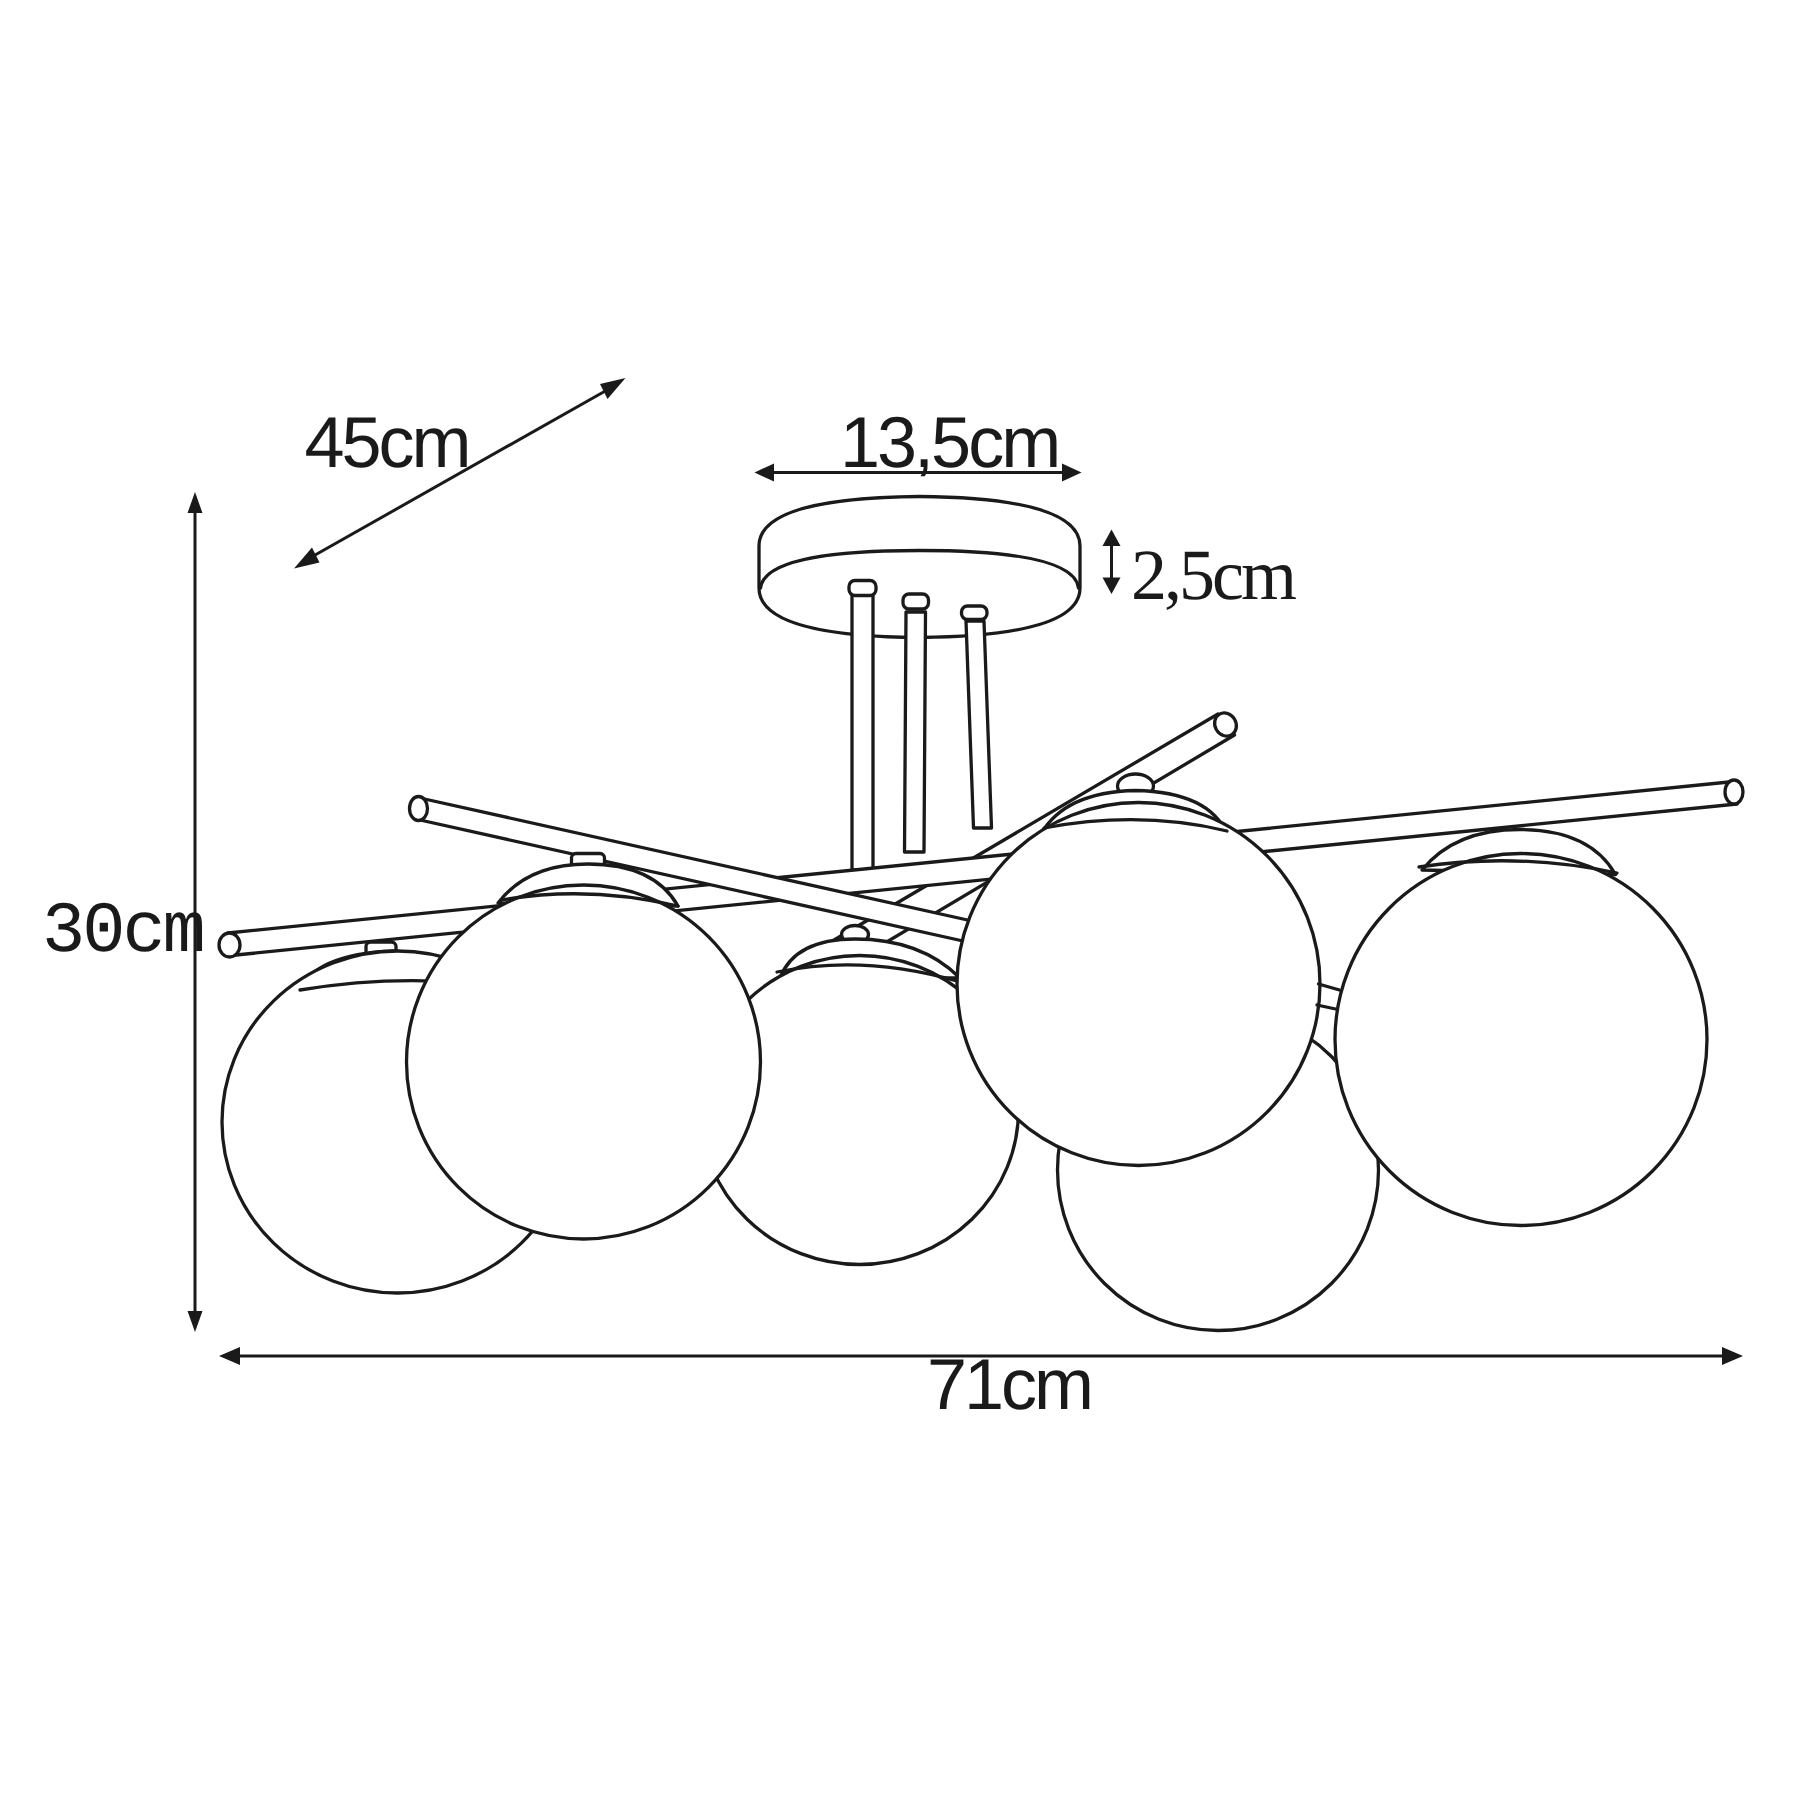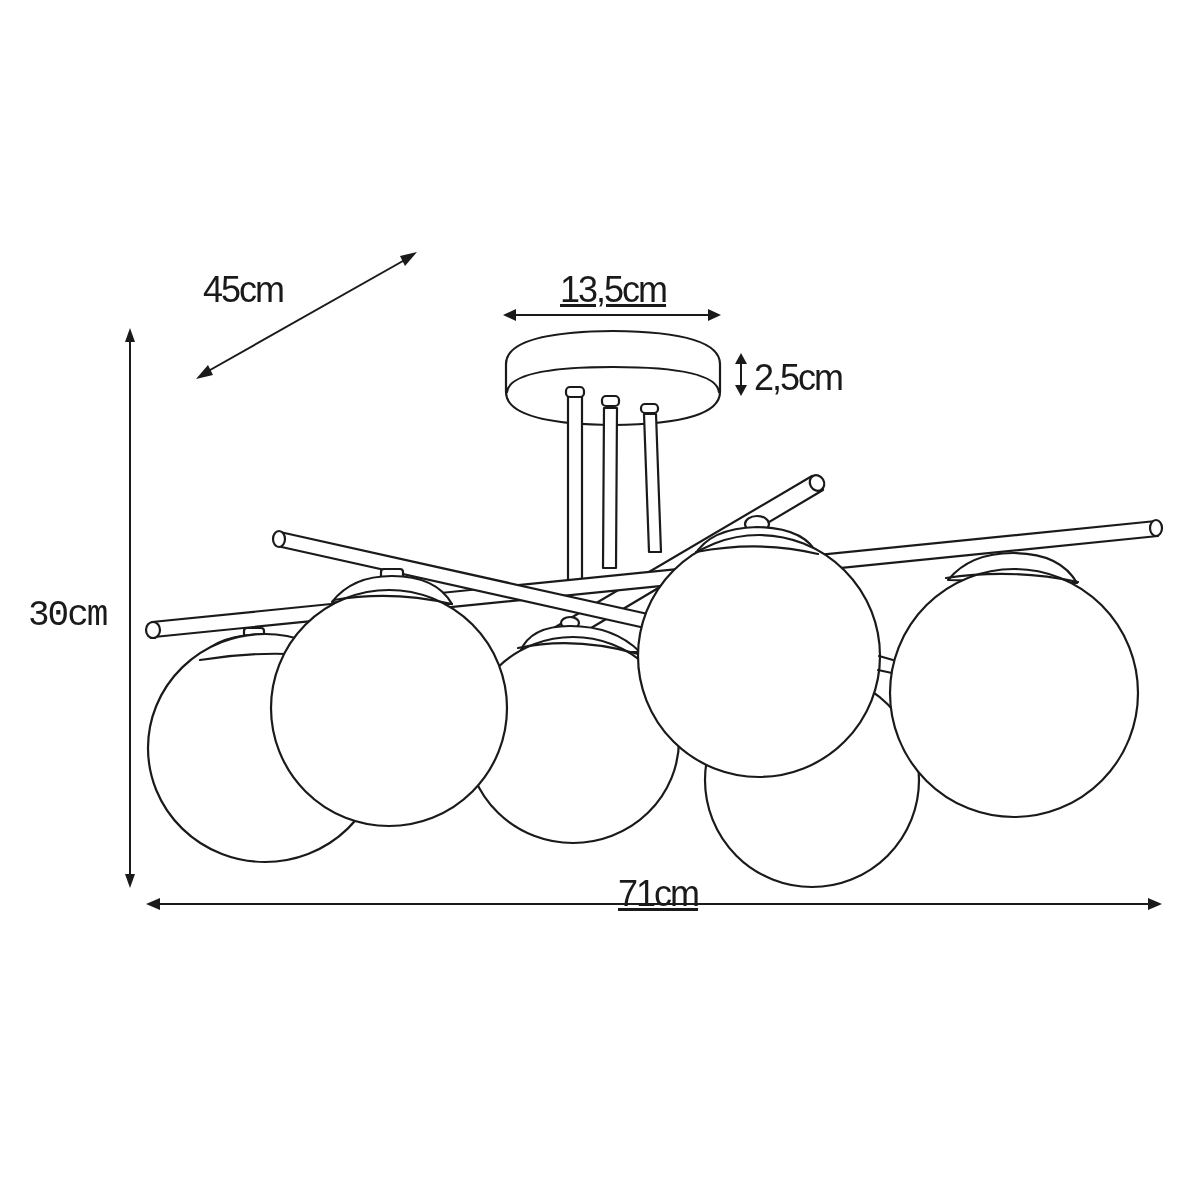--- a/index.html
+++ b/index.html
@@ -2,21 +2,21 @@
 <html><head>
 <meta charset="utf-8">
 <style>
   html, body { margin: 0; padding: 0; background: #ffffff; }
   body { width: 1200px; height: 1200px; overflow: hidden; position: relative; font-family: "Liberation Sans", sans-serif; }
   #stage { position: absolute; left: 0; top: 0; width: 1200px; height: 1200px; }
   svg .ln { fill: none; stroke: #1a1a1a; stroke-width: 2.2; stroke-linecap: round; stroke-linejoin: round; }
   svg .fill { fill: #ffffff; stroke: #1a1a1a; stroke-width: 2.2; stroke-linejoin: round; }
   svg .dim { fill: none; stroke: #1a1a1a; stroke-width: 2; }
   svg .arrow { fill: #1a1a1a; stroke: none; }
-  .label { position: absolute; color: #1a1a1a; font-size: 36px; letter-spacing: -2px; white-space: nowrap; line-height: 1; }
+  .label { position: absolute; color: #1a1a1a; font-size: 48px; letter-spacing: -2px; white-space: nowrap; line-height: 1; }
 </style>
 </head>
 <body>
 
 <div id="stage">
   <svg width="1200" height="1200" viewBox="0 0 1200 1200" xmlns="http://www.w3.org/2000/svg">
 
     <g>
       <line class="dim" x1="203" y1="374" x2="410" y2="257"></line>
       <polygon class="arrow" points="196,379 208,365 213,375"></polygon>
@@ -112,17 +112,17 @@
 
     <g>
       <path class="fill" d="M948,580 Q970,553 1013,553 Q1060,553 1077,583 Z"></path>
       <ellipse class="fill" cx="1014" cy="693" rx="124" ry="124"></ellipse>
       <path class="ln" d="M946,578 Q1012,568 1078,582"></path>
     </g>
   </svg>
 
   
   <div class="label" style="left:203px; top:272px;">45cm</div>
-  <div class="label" style="left:560px; top:272px;text-decoration:underline;">13,5cm</div>
-  <div class="label" style="left:754px; top:360px;">2,5cm</div>
+  <div class="label" style="left:560px; top:272px;">13,5cm</div>
+  <div class="label" style="left:754px; top:360px;font-family:Liberation Serif, serif;">2,5cm</div>
   <div class="label" style="left:28px; top:598px;font-family:Liberation Mono, monospace;">30cm</div>
-  <div class="label" style="left:618px; top:876px;text-decoration:underline;">71cm</div>
+  <div class="label" style="left:618px; top:900px;">71cm</div>
 </div>
 
 </body></html>

